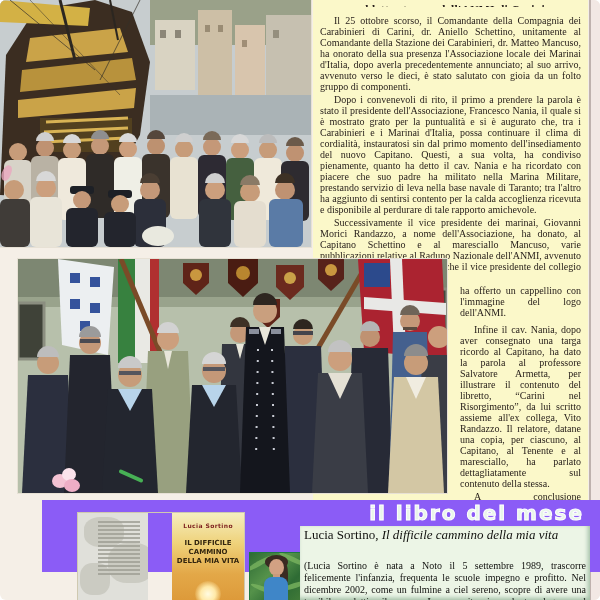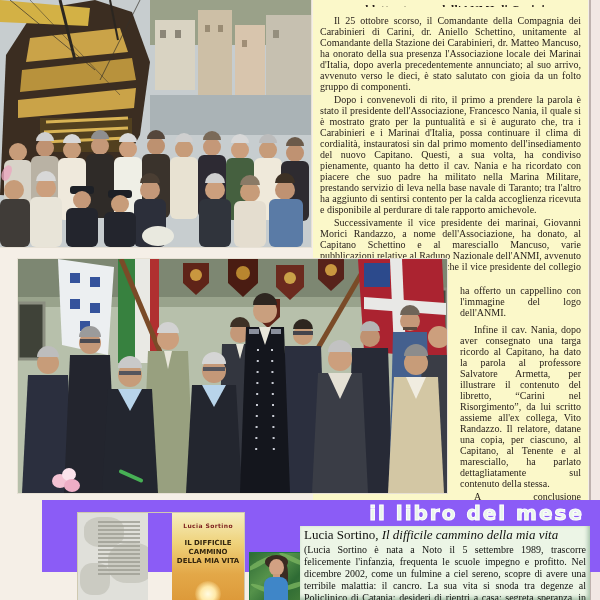--- a/index.html
+++ b/index.html
@@ -1,17 +1,17 @@
 <!DOCTYPE html>
 <html><head>
 <meta charset="utf-8">
 <style>
   html,body{margin:0;padding:0;}
   body{width:600px;height:600px;font-family:"Liberation Serif",serif;}
-  .page{position:relative;width:600px;height:600px;background:#f5efe7;overflow:hidden;}
+  .page{position:relative;width:600px;height:600px;background:#f5efe7;overflow:hidden;border-radius:6px;}
 
   
   .edge-line{position:absolute;left:589px;top:0;width:2px;height:600px;background:#bfb2ae;}
   .edge-strip{position:absolute;left:591px;top:0;width:9px;height:600px;background:#f2e8e4;}
   .pink-mark1{position:absolute;left:2px;top:165px;width:9px;height:16px;background:#eaa8bf;border-radius:60% 40% 50% 50%;transform:rotate(18deg);opacity:.8;}
   .pink-mark2{position:absolute;left:30px;top:447px;width:7px;height:10px;background:#f0b9cb;border-radius:50%;opacity:.7;}
 
   
   .photo{position:absolute;overflow:hidden;box-shadow:0 0 0 1px #e7e1d5;}
   .top-photo{left:0;top:0;width:311px;height:247px;background:#c9cfd2;}
@@ -40,21 +40,21 @@
   .wrap-col p.gap{margin-bottom:6px;}
 
   
   .band{position:absolute;left:42px;top:500px;width:558px;height:72px;background:#8b5cf6;z-index:2;}
   .banner{position:absolute;right:16px;top:1px;font-family:"DejaVu Sans",sans-serif;font-weight:bold;
           font-size:20px;letter-spacing:2px;color:#e9f6ea;-webkit-text-stroke:1px #ffffff;
           border-bottom:2px solid #ffffff;padding-bottom:1px;}
   .panel{position:absolute;left:258px;top:26px;width:290px;height:74px;background:#ecf5e6;
          padding:1px 4px 0 4px;box-sizing:border-box;color:#10100e;
          box-shadow:-2px -2px 4px rgba(20,90,45,.35) inset;}
-  .book-heading{font-size:13px;margin:0 0 1px;white-space:nowrap;}
+  .book-heading{font-size:13px;margin:0 0 17px;white-space:nowrap;}
   .book-heading .ttl{font-style:italic;}
   .excerpt{font-size:10px;line-height:11.9px;text-align:justify;margin:0;}
 
   
   .cover{position:absolute;left:36px;top:13px;width:166px;height:87px;display:flex;
          box-shadow:0 0 0 1px #cfc9b0;}
   .cover-left{width:82px;background:#e0e0da;position:relative;overflow:hidden;}
   .cover-left .blot{position:absolute;background:#b9b9af;opacity:.55;border-radius:40%;}
   .cover-left .txt{position:absolute;left:16px;top:6px;width:50px;}
   .cover-left .txt i{display:block;height:2px;margin:2px 4px;background:#9d9d93;opacity:.8;}

